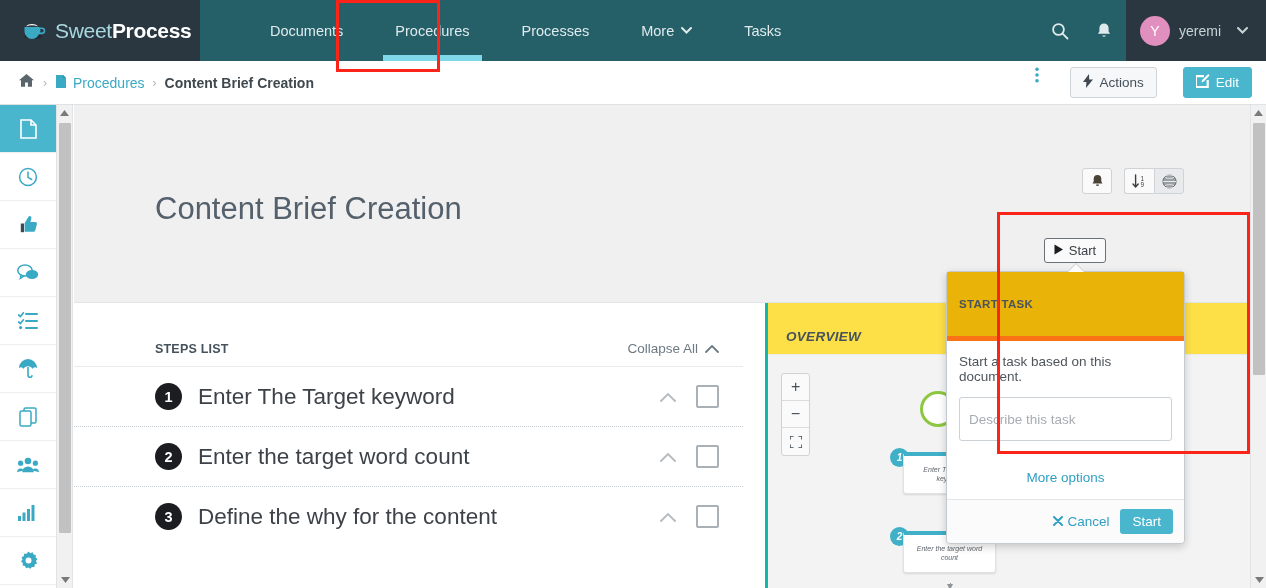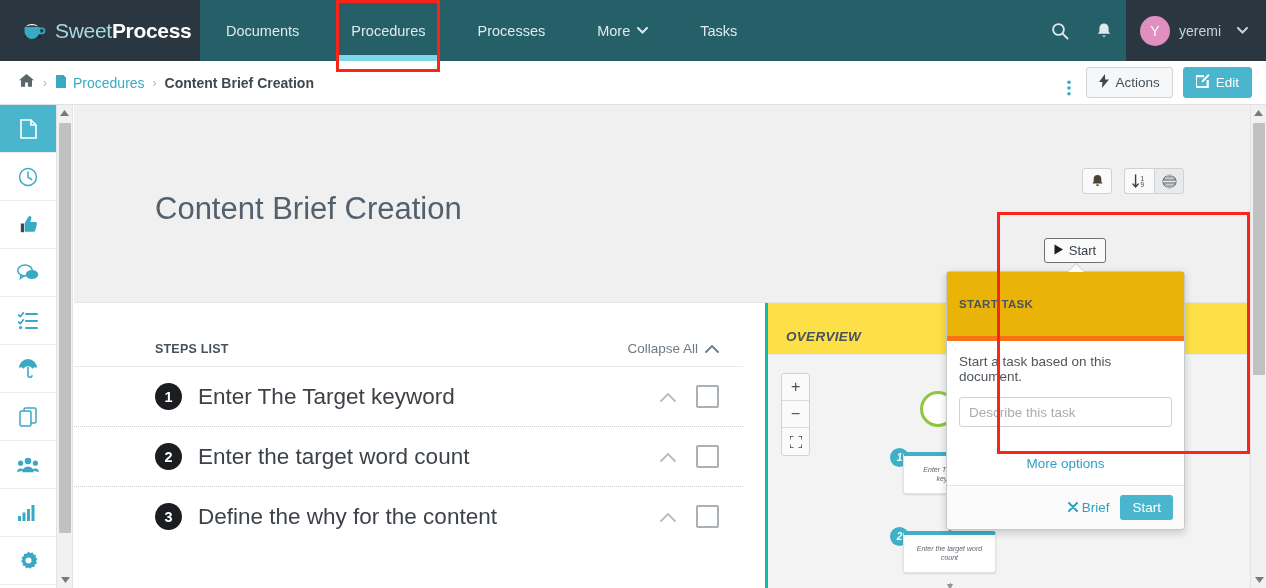--- a/index.html
+++ b/index.html
@@ -19,21 +19,21 @@
   .brand-zone {
     width: 200px; background: #2b3740; display: flex; align-items: center;
     padding-left: 22px;
   }
   .logo { display: flex; align-items: center; gap: 7px; }
   .logo-cup { width: 26px; height: 22px; position: relative; }
   .logo-text { font-size: 21px; letter-spacing: -0.3px; white-space: nowrap; }
   .logo-text .sweet { color: #a8d8e0; font-weight: 400; }
   .logo-text .process { color: #ffffff; font-weight: 700; }
 
-  .navitems { display: flex; align-items: stretch; flex: 1; }
+  .navitems { display: flex; align-items: stretch; flex: 1; margin-left: 44px; }
   .navitem {
     position: relative; display: flex; align-items: center; justify-content: center;
     padding: 0 26px; color: #dfeaec; font-size: 14.5px; cursor: pointer;
     white-space: nowrap;
   }
   .navitem .underline {
     position: absolute; bottom: 0; left: 14px; right: 14px; height: 6px;
     background: #7fd8ea; display: none;
   }
   .navitem.active .underline { display: block; }
@@ -59,21 +59,21 @@
   .crumbbar {
     position: absolute; top: 61px; left: 0; width: 1266px; height: 44px;
     background: #ffffff; border-bottom: 1px solid #dfe2e5;
     display: flex; align-items: center; padding: 0 14px 0 18px;
   }
   .crumbs { display: flex; align-items: center; gap: 8px; font-size: 14px; }
   .crumb-home { color: #555e63; font-size: 16px; }
   .crumb-sep { color: #adb5b9; font-size: 12px; }
   .crumb-link { color: #3aa9c4; cursor: pointer; display: flex; align-items: center; gap: 6px; }
   .crumb-cur { color: #3f484e; font-weight: 700; }
-  .crumb-actions { margin-left: auto; display: flex; align-items: flex-end; gap: 10px; }
+  .crumb-actions { margin-left: auto; display: flex; align-items: flex-start; gap: 26px; }
   .kebab { color: #3aa9c4; font-size: 15px; line-height: 1; cursor: pointer;
            letter-spacing: 0; width: 14px; text-align: center; }
   .btn {
     display: inline-flex; align-items: center; gap: 6px; font-size: 13.5px;
     border-radius: 3px; cursor: pointer; padding: 6px 12px; border: 1px solid #cfd4d8;
     background: #f6f7f8; color: #44505a;
   }
   .btn.primary { background: #49b6cd; border-color: #49b6cd; color: #fff; }
 
   
@@ -215,21 +215,21 @@
     border-left: 8px solid transparent; border-right: 8px solid transparent;
     border-bottom: 8px solid #fbfbfb;
   }
   .pop-head {
     padding: 26px 12px; font-size: 11.5px; font-weight: 700; color: #4a545c;
     letter-spacing: 0.3px; background: #eab308; border-bottom: 5px solid #f97316;
   }
   .pop-body { padding: 13px 12px 14px; }
   .pop-desc { font-size: 13.5px; color: #4e555b; margin-bottom: 13px; }
   .pop-input {
-    width: 100%; height: 30px; border: 1px solid #ccd1d5; border-radius: 3px;
+    width: 100%; height: 44px; border: 1px solid #ccd1d5; border-radius: 3px;
     padding: 0 9px; font-size: 13.5px; color: #3d4248; font-family: "Liberation Sans", sans-serif;
     background: #fff;
   }
   .pop-input::placeholder { color: #a7adb2; }
   .pop-more {
     text-align: center; margin-top: 29px; font-size: 13.5px; color: #2f9fc4; cursor: pointer;
   }
   .pop-foot {
     padding: 9px 11px; border-top: 1px solid #e3e6e8; background: #fbfbfb;
     display: flex; align-items: center; justify-content: flex-end; gap: 11px;
@@ -605,21 +605,21 @@
         <input class="pop-input" type="text" placeholder="Describe this task" style="">
         <div class="pop-more">More options</div>
       </div>
       <div class="pop-foot">
         <span class="cancel-link">
           <span>
             <svg width="10" height="10" viewBox="0 0 10 10">
                 <path d="M1 1 L9 9 M9 1 L1 9" stroke="#2f9fc4" stroke-width="2" stroke-linecap="round"></path>
               </svg>
           </span>
-          <span>Brief</span>
+          <span>Cancel</span>
         </span>
         <button class="pop-start">Start</button>
       </div>
     </div>
   </div>
 
   <div class="redbox" style="left:336px; top:0px; width:104px; height:72px;"></div>
   <div class="redbox" style="left:997px; top:212px; width:253px; height:242px;"></div>
 
 </div>

